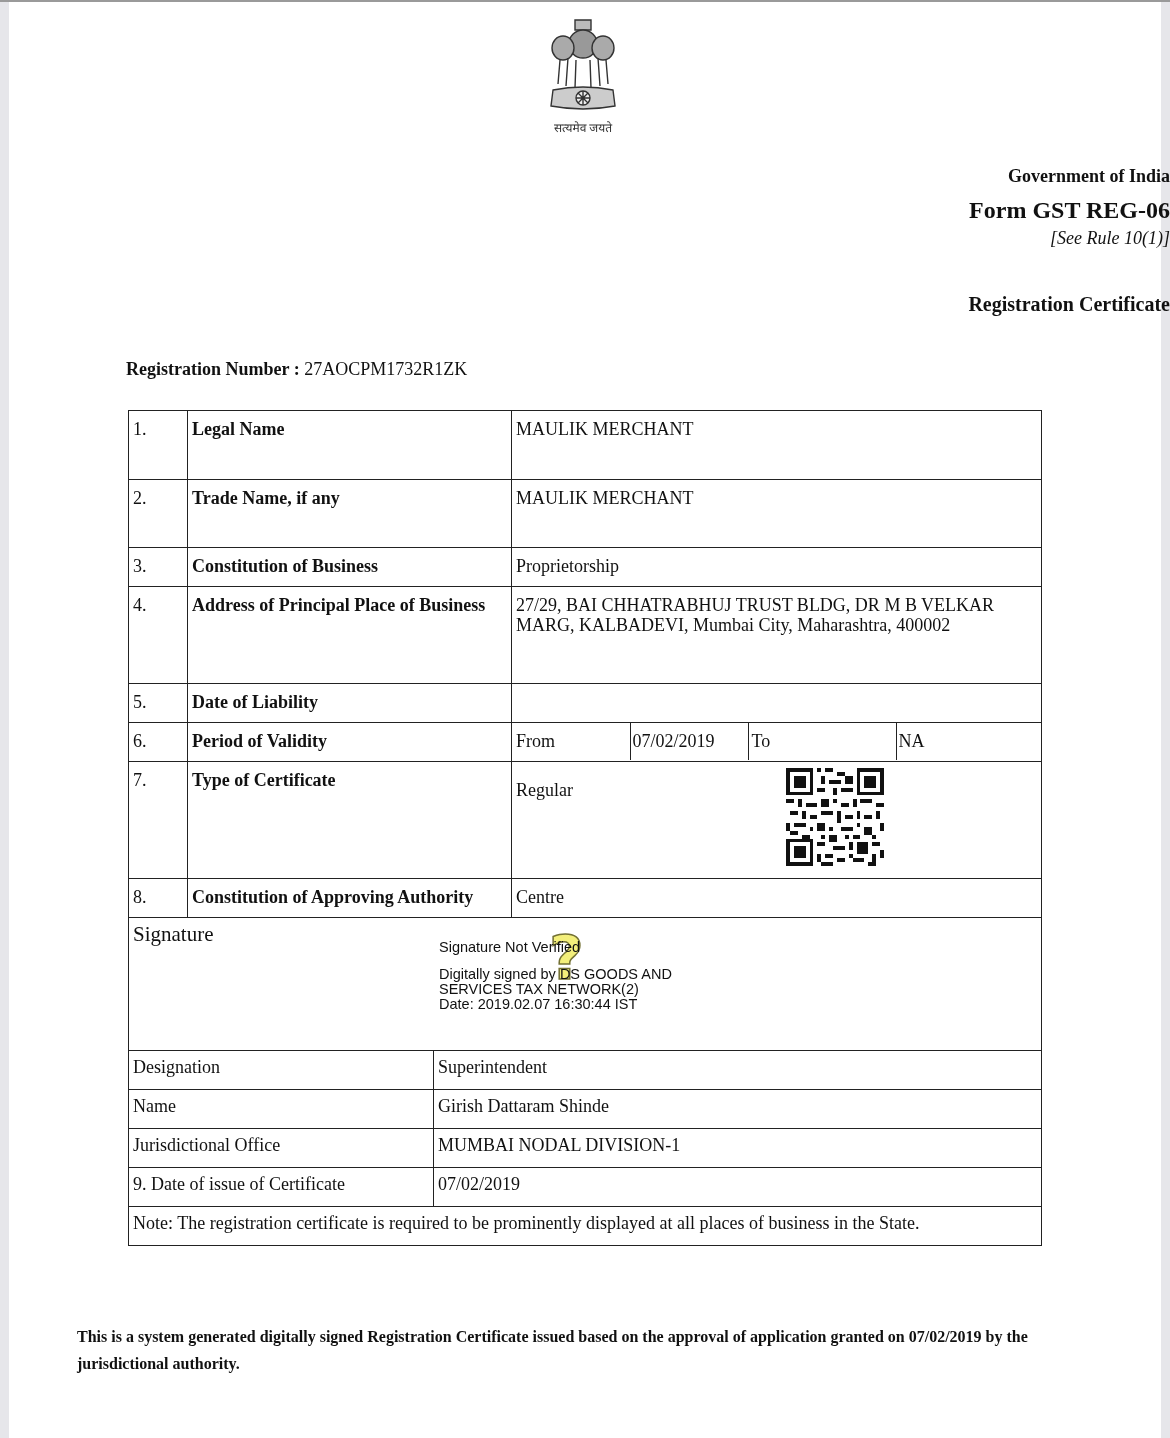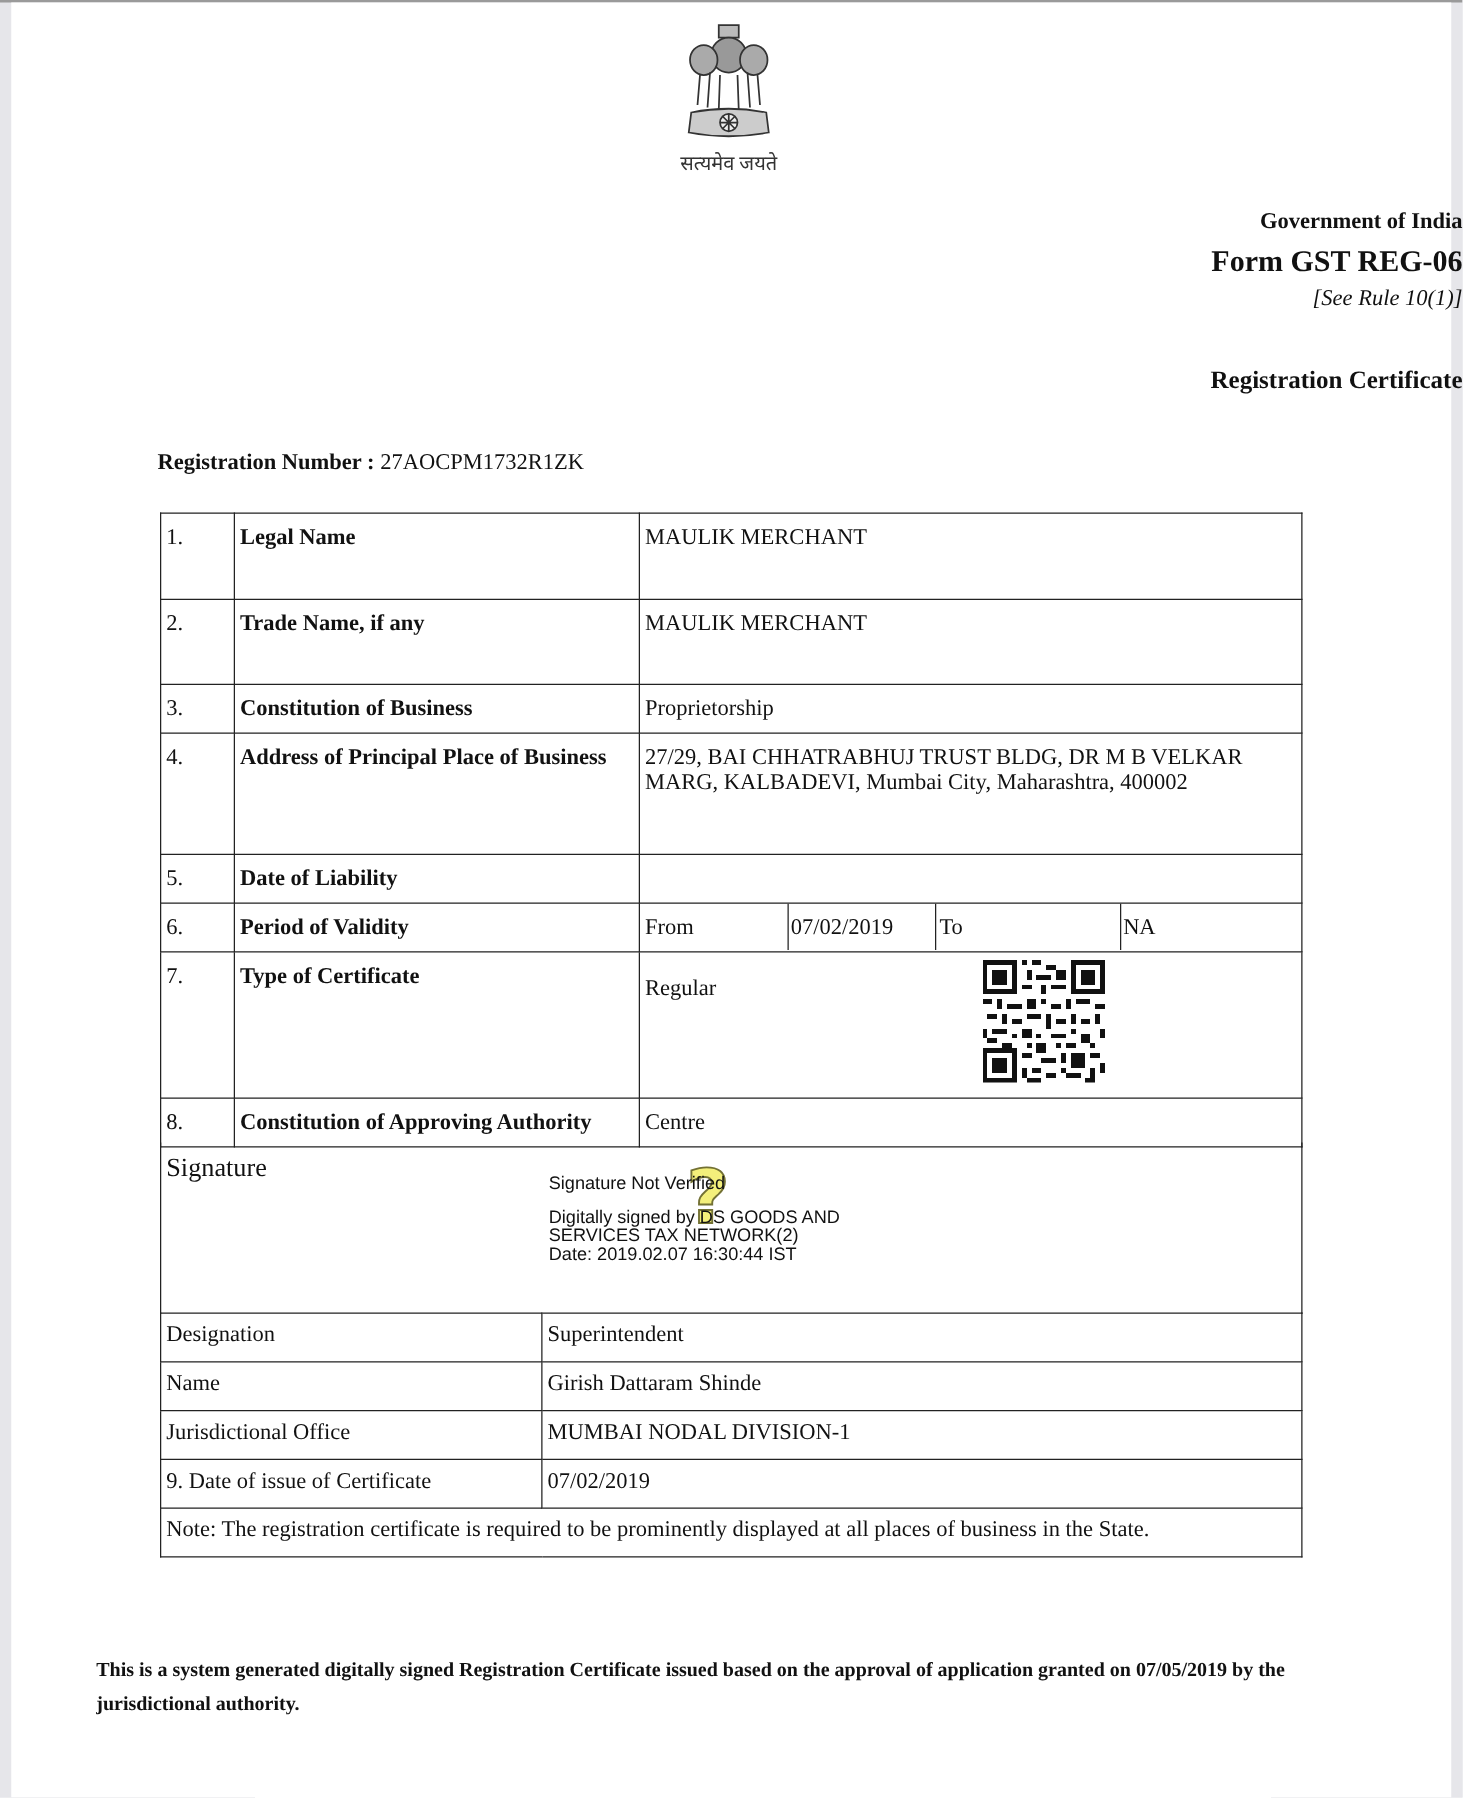--- a/index.html
+++ b/index.html
@@ -1,21 +1,21 @@
 <!DOCTYPE html>
 <html><head>
 <meta charset="utf-8">
 <style>
   * { box-sizing: border-box; margin: 0; padding: 0; }
   html, body { width: 1170px; height: 1438px; overflow: hidden; background: #e6e6ea; }
   body { position: relative; font-family: "Liberation Serif", serif; color: #111; }
   .topbar { position: absolute; left: 0; top: 0; width: 1170px; height: 2px; background: #9a9a9a; }
   .page { position: absolute; left: 9px; top: 2px; width: 1152px; height: 1436px; background: #fff; }
   .emblem { position: absolute; left: 538px; top: 14px; width: 90px; height: 104px; }
-  .motto { position: absolute; left: 540px; top: 119px; width: 86px; text-align: center; font-size: 16px; color: #333; }
+  .motto { position: absolute; left: 540px; top: 119px; width: 86px; text-align: center; font-size: 12px; color: #333; }
   .hdr { position: absolute; left: 0; width: 1170px; text-align: right; }
   .h1 { top: 166px; font-size: 18px; font-weight: bold; }
   .h2 { top: 197px; font-size: 24px; font-weight: bold; }
   .h3 { top: 228px; font-size: 18px; font-style: italic; }
   .h4 { top: 293px; font-size: 20px; font-weight: bold; }
   .regno { position: absolute; left: 126px; top: 359px; font-size: 18px; }
   .regno b { font-weight: bold; }
   table.main { position: absolute; left: 128px; top: 410px; width: 914px; border-collapse: collapse; font-size: 18px; }
   table.main td { border: 1.5px solid #222; vertical-align: top; padding: 8px 4px 4px 4px; }
   td.num { width: 59px; text-align: left; padding-left: 13px; }
@@ -163,13 +163,13 @@
   <tr>
     <td>9. Date of issue of Certificate</td>
     <td>07/02/2019</td>
   </tr>
   <tr>
     <td colspan="2">Note: The registration certificate is required to be prominently displayed at all places of business in the State.</td>
   </tr>
 </tbody>
   </table>
 
-<div class="footer">This is a system generated digitally signed Registration Certificate issued based on the approval of application granted on 07/05/2019 by the jurisdictional authority.</div>
+<div class="footer">This is a system generated digitally signed Registration Certificate issued based on the approval of application granted on 07/02/2019 by the jurisdictional authority.</div>
 
 </body></html>

